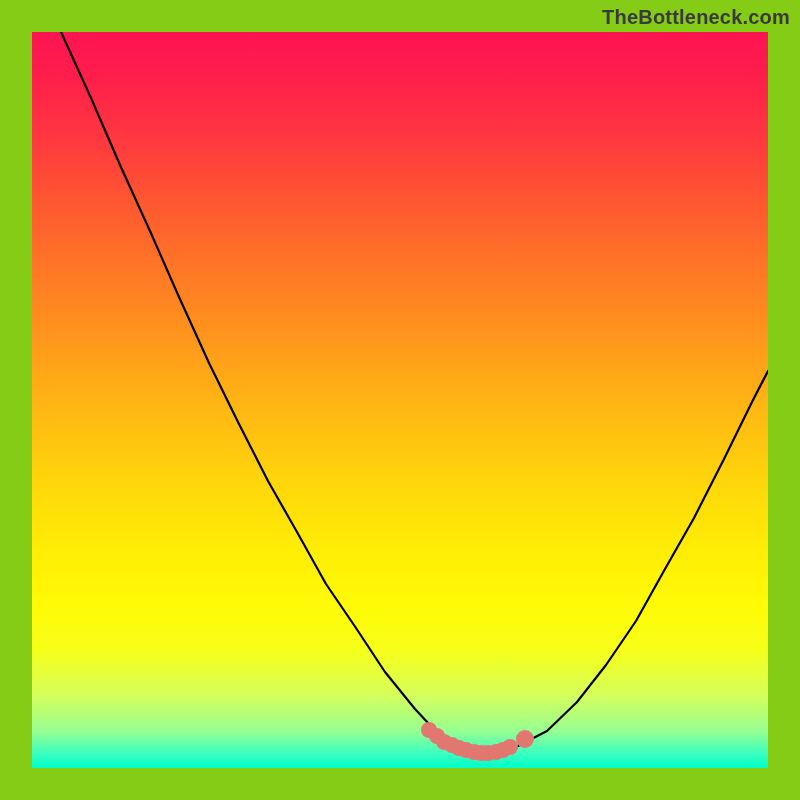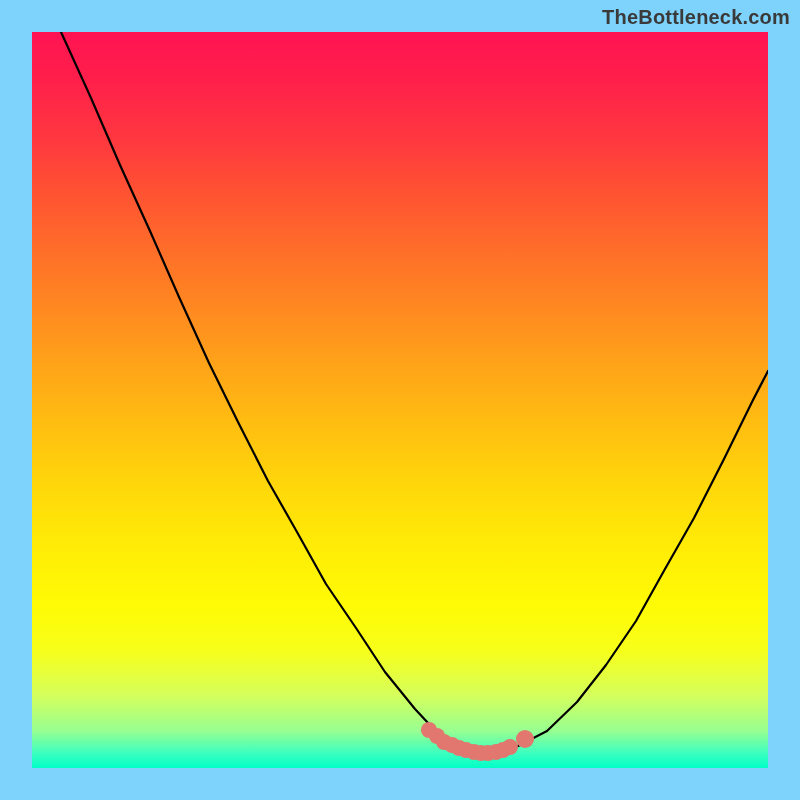--- a/index.html
+++ b/index.html
@@ -8,21 +8,21 @@
     width: 800px;
     height: 800px;
     overflow: hidden;
     background: #000;
     font-family: Arial, Helvetica, sans-serif;
   }
   .frame {
     position: relative;
     width: 800px;
     height: 800px;
-    background: #7dd3fc;
+    background: #84cc16;
     text-align: center;
   }
   .plot {
     position: absolute;
     left: 32px;
     top: 32px;
     width: 736px;
     height: 736px;
     overflow: hidden;
   }

